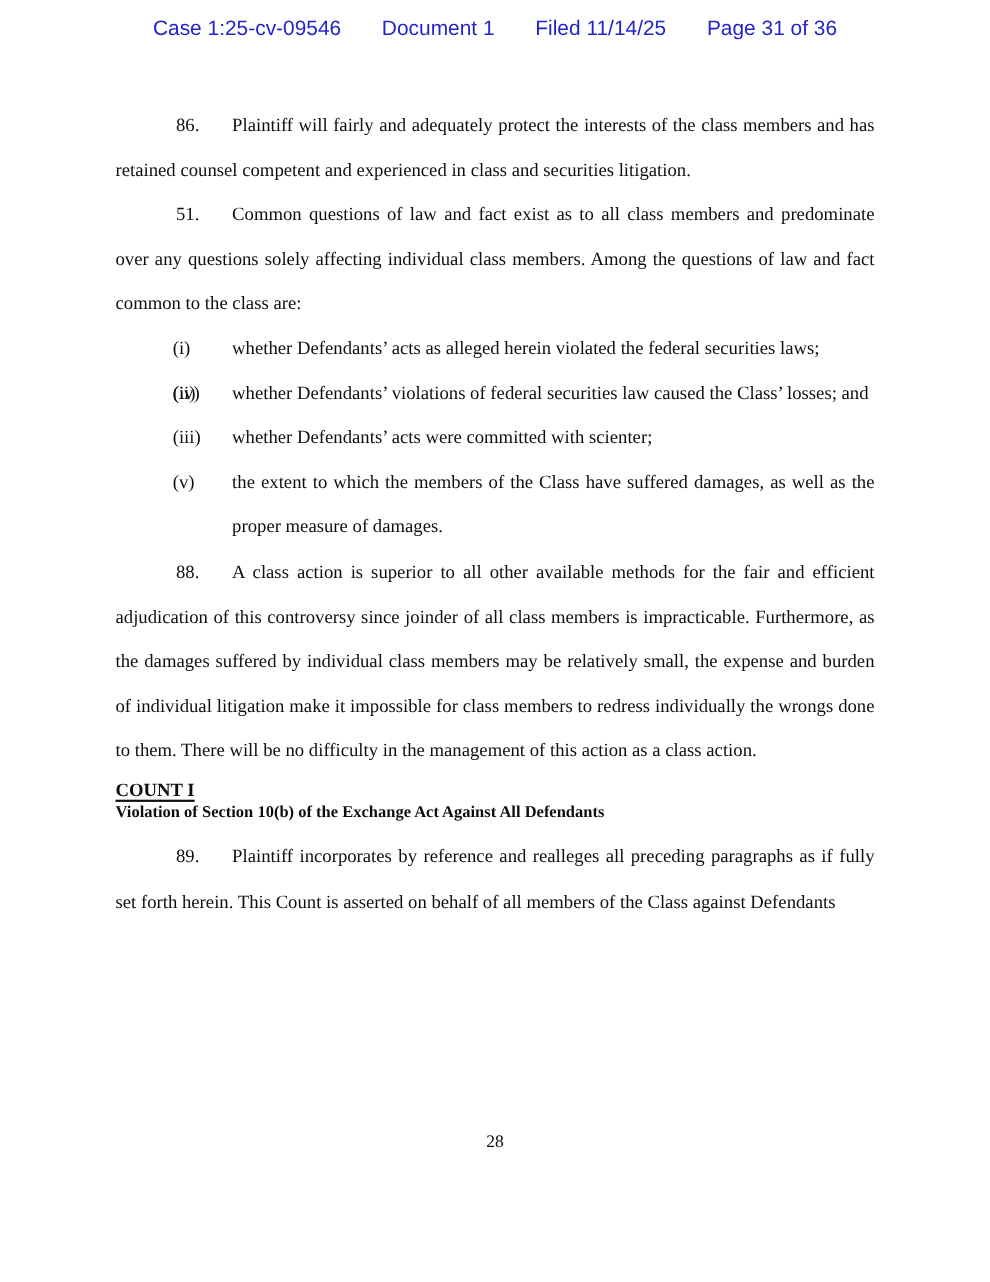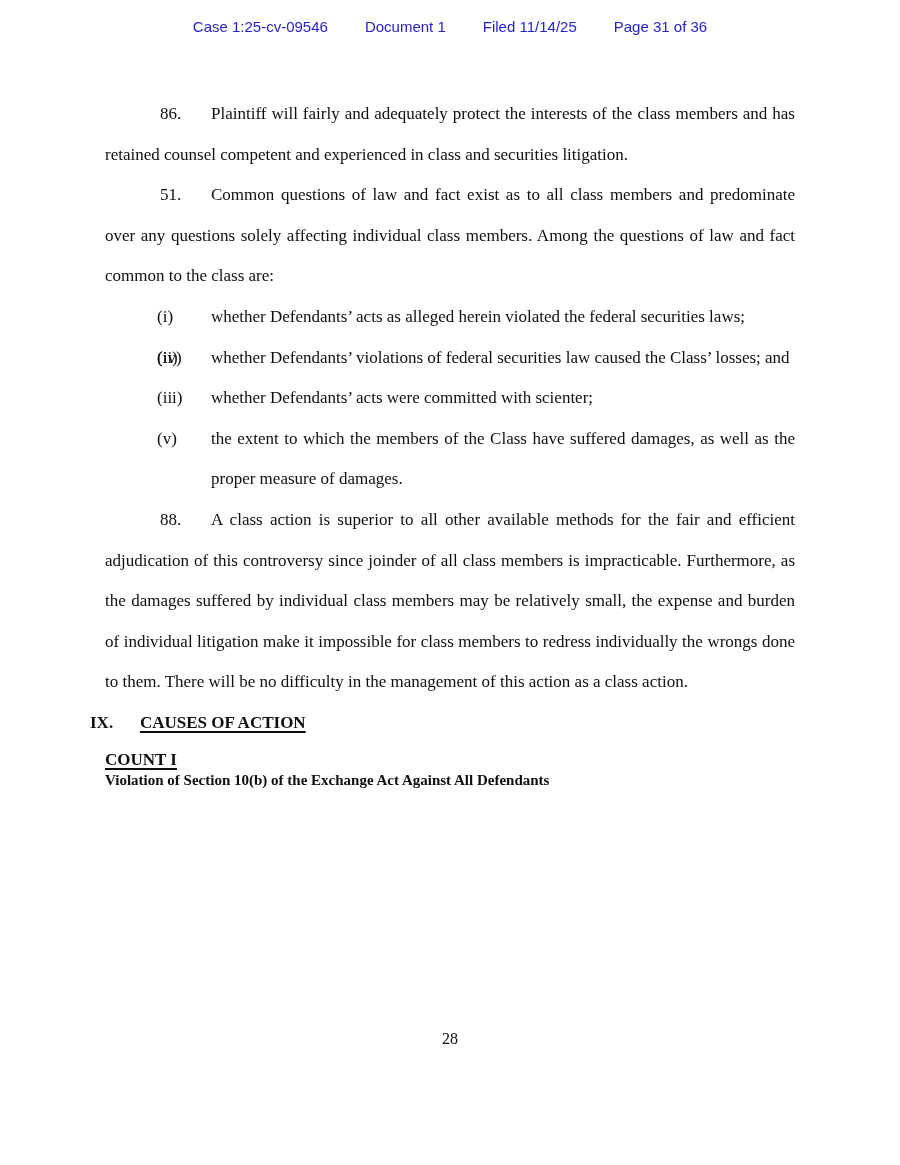--- a/index.html
+++ b/index.html
@@ -14,21 +14,21 @@
     background: #ffffff;
     overflow: hidden;
     color: #0e0e0e;
   }
   .stamp-header {
     display: flex;
     justify-content: center;
     gap: 37px;
     padding-top: 17px;
     font-family: "Liberation Sans", sans-serif;
-    font-size: 15px;
+    font-size: 19px;
     line-height: 20px;
     color: #2424c8;
   }
   .content {
     margin: 57px 105px 0 105px;
     font-family: "Liberation Serif", "DejaVu Serif", serif;
     font-size: 17px;
     line-height: 40.6px;
     text-align: justify;
   }
@@ -125,27 +125,27 @@
         <span>whether Defendants’ acts were committed with scienter;</span>
       </div>
       <div class="qitem">
         <span class="rn">(v)</span>
         <span>the extent to which the members of the Class have suffered damages, as well as the proper measure of damages.</span>
       </div>
     </div>
 
     <p class="para"><span class="pnum">88.</span><span>A class action is superior to all other available methods for the fair and efficient adjudication of this controversy since joinder of all class members is impracticable. Furthermore, as the damages suffered by individual class members may be relatively small, the expense and burden of individual litigation make it impossible for class members to redress individually the wrongs done to them. There will be no difficulty in the management of this action as a class action.</span></p>
 
-    <p class="sec-heading"><span class="sec-label">IX.</span><span class="u-heavy">CAUSES OF ACTION</span></p>
 
     <div class="count-block">
       <div class="count-title"><span class="u-heavy">COUNT I</span></div>
       <div class="count-subtitle">Violation of Section 10(b) of the Exchange Act Against All Defendants</div>
     </div>
 
+    <p class="para"><span class="pnum">89.</span><span>Plaintiff incorporates by reference and realleges all preceding paragraphs as if fully set forth herein. This Count is asserted on behalf of all members of the Class against Defendants</span></p>
 
   </div>
 
   <div class="footer">
     <span>28</span>
   </div>
 
 </div>
 
 </body></html>

